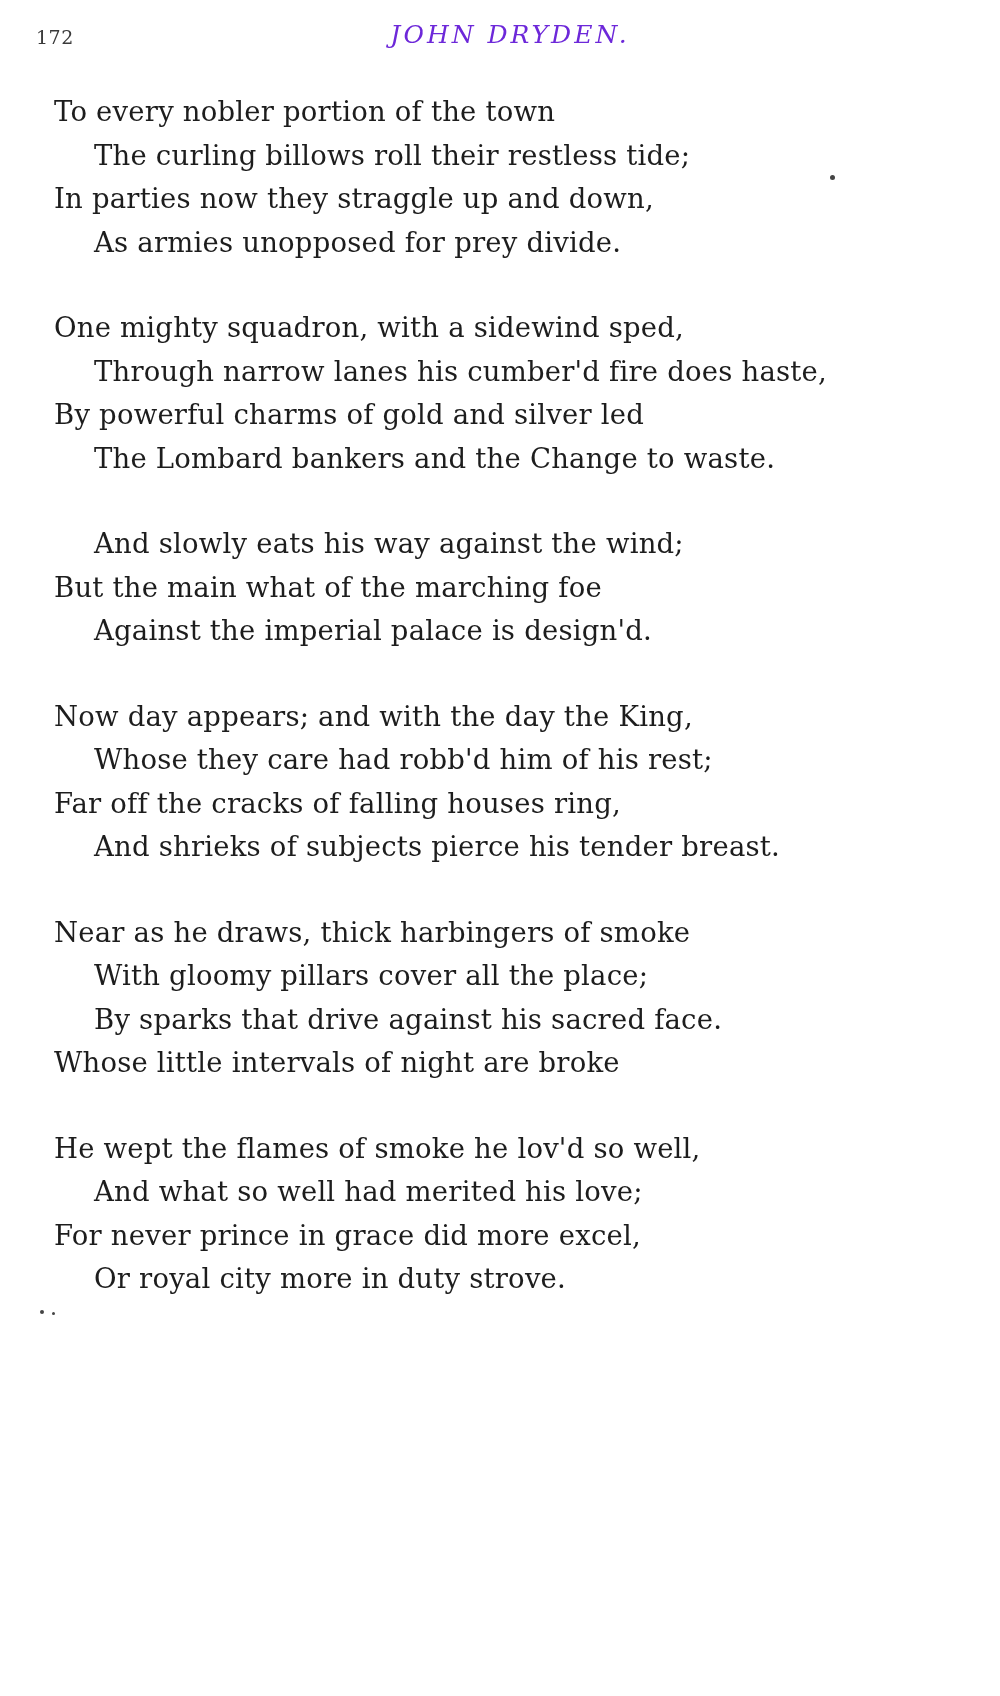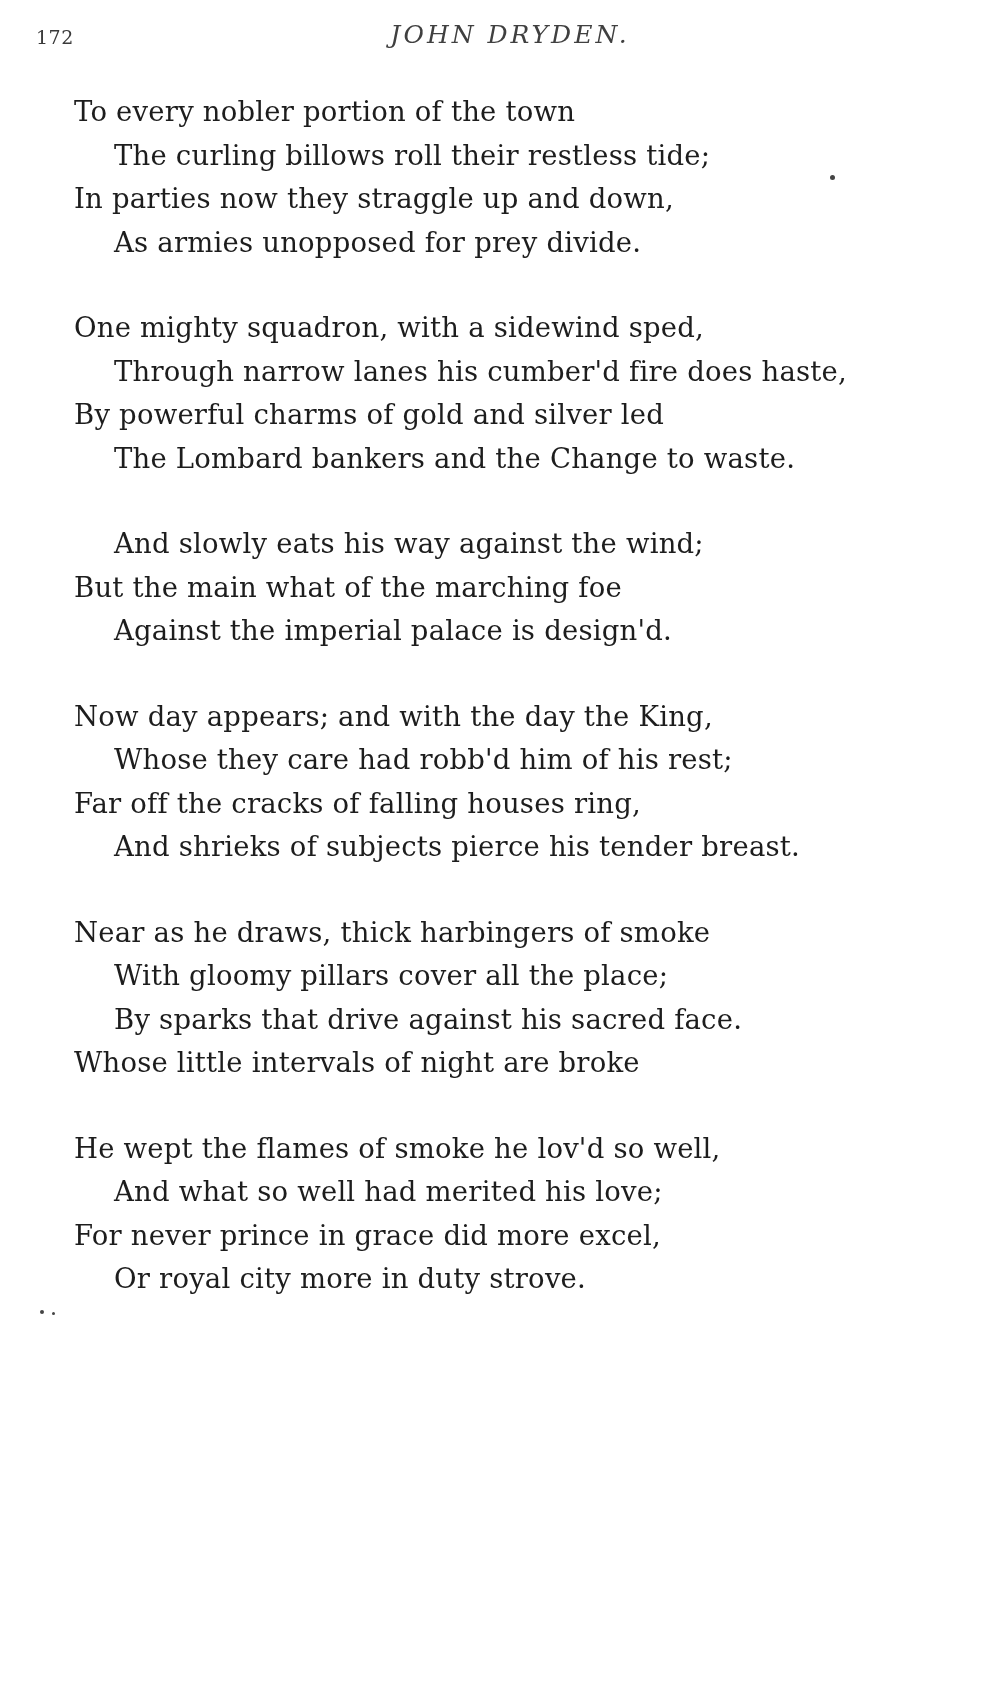--- a/index.html
+++ b/index.html
@@ -37,27 +37,27 @@
   }
   .running-title {
     position: absolute;
     left: 0;
     right: 0;
     top: 20px;
     text-align: center;
     font-size: 25px;
     font-style: italic;
     letter-spacing: 3px;
-    color: #404040;
+    color: #6d28d9;
     font-family: "DejaVu Serif", serif;
     padding-left: 20px;
   }
   .poem {
     margin: 20px 0 0 0;
-    padding: 0 30px 0 74px;
+    padding: 0 30px 0 54px;
   }
   .stanza {
     margin-bottom: 42px;
   }
   .line {
     font-size: 27.5px;
     line-height: 43.5px;
     white-space: pre;
     color: #1d1d1d;
     letter-spacing: 0.2px;

